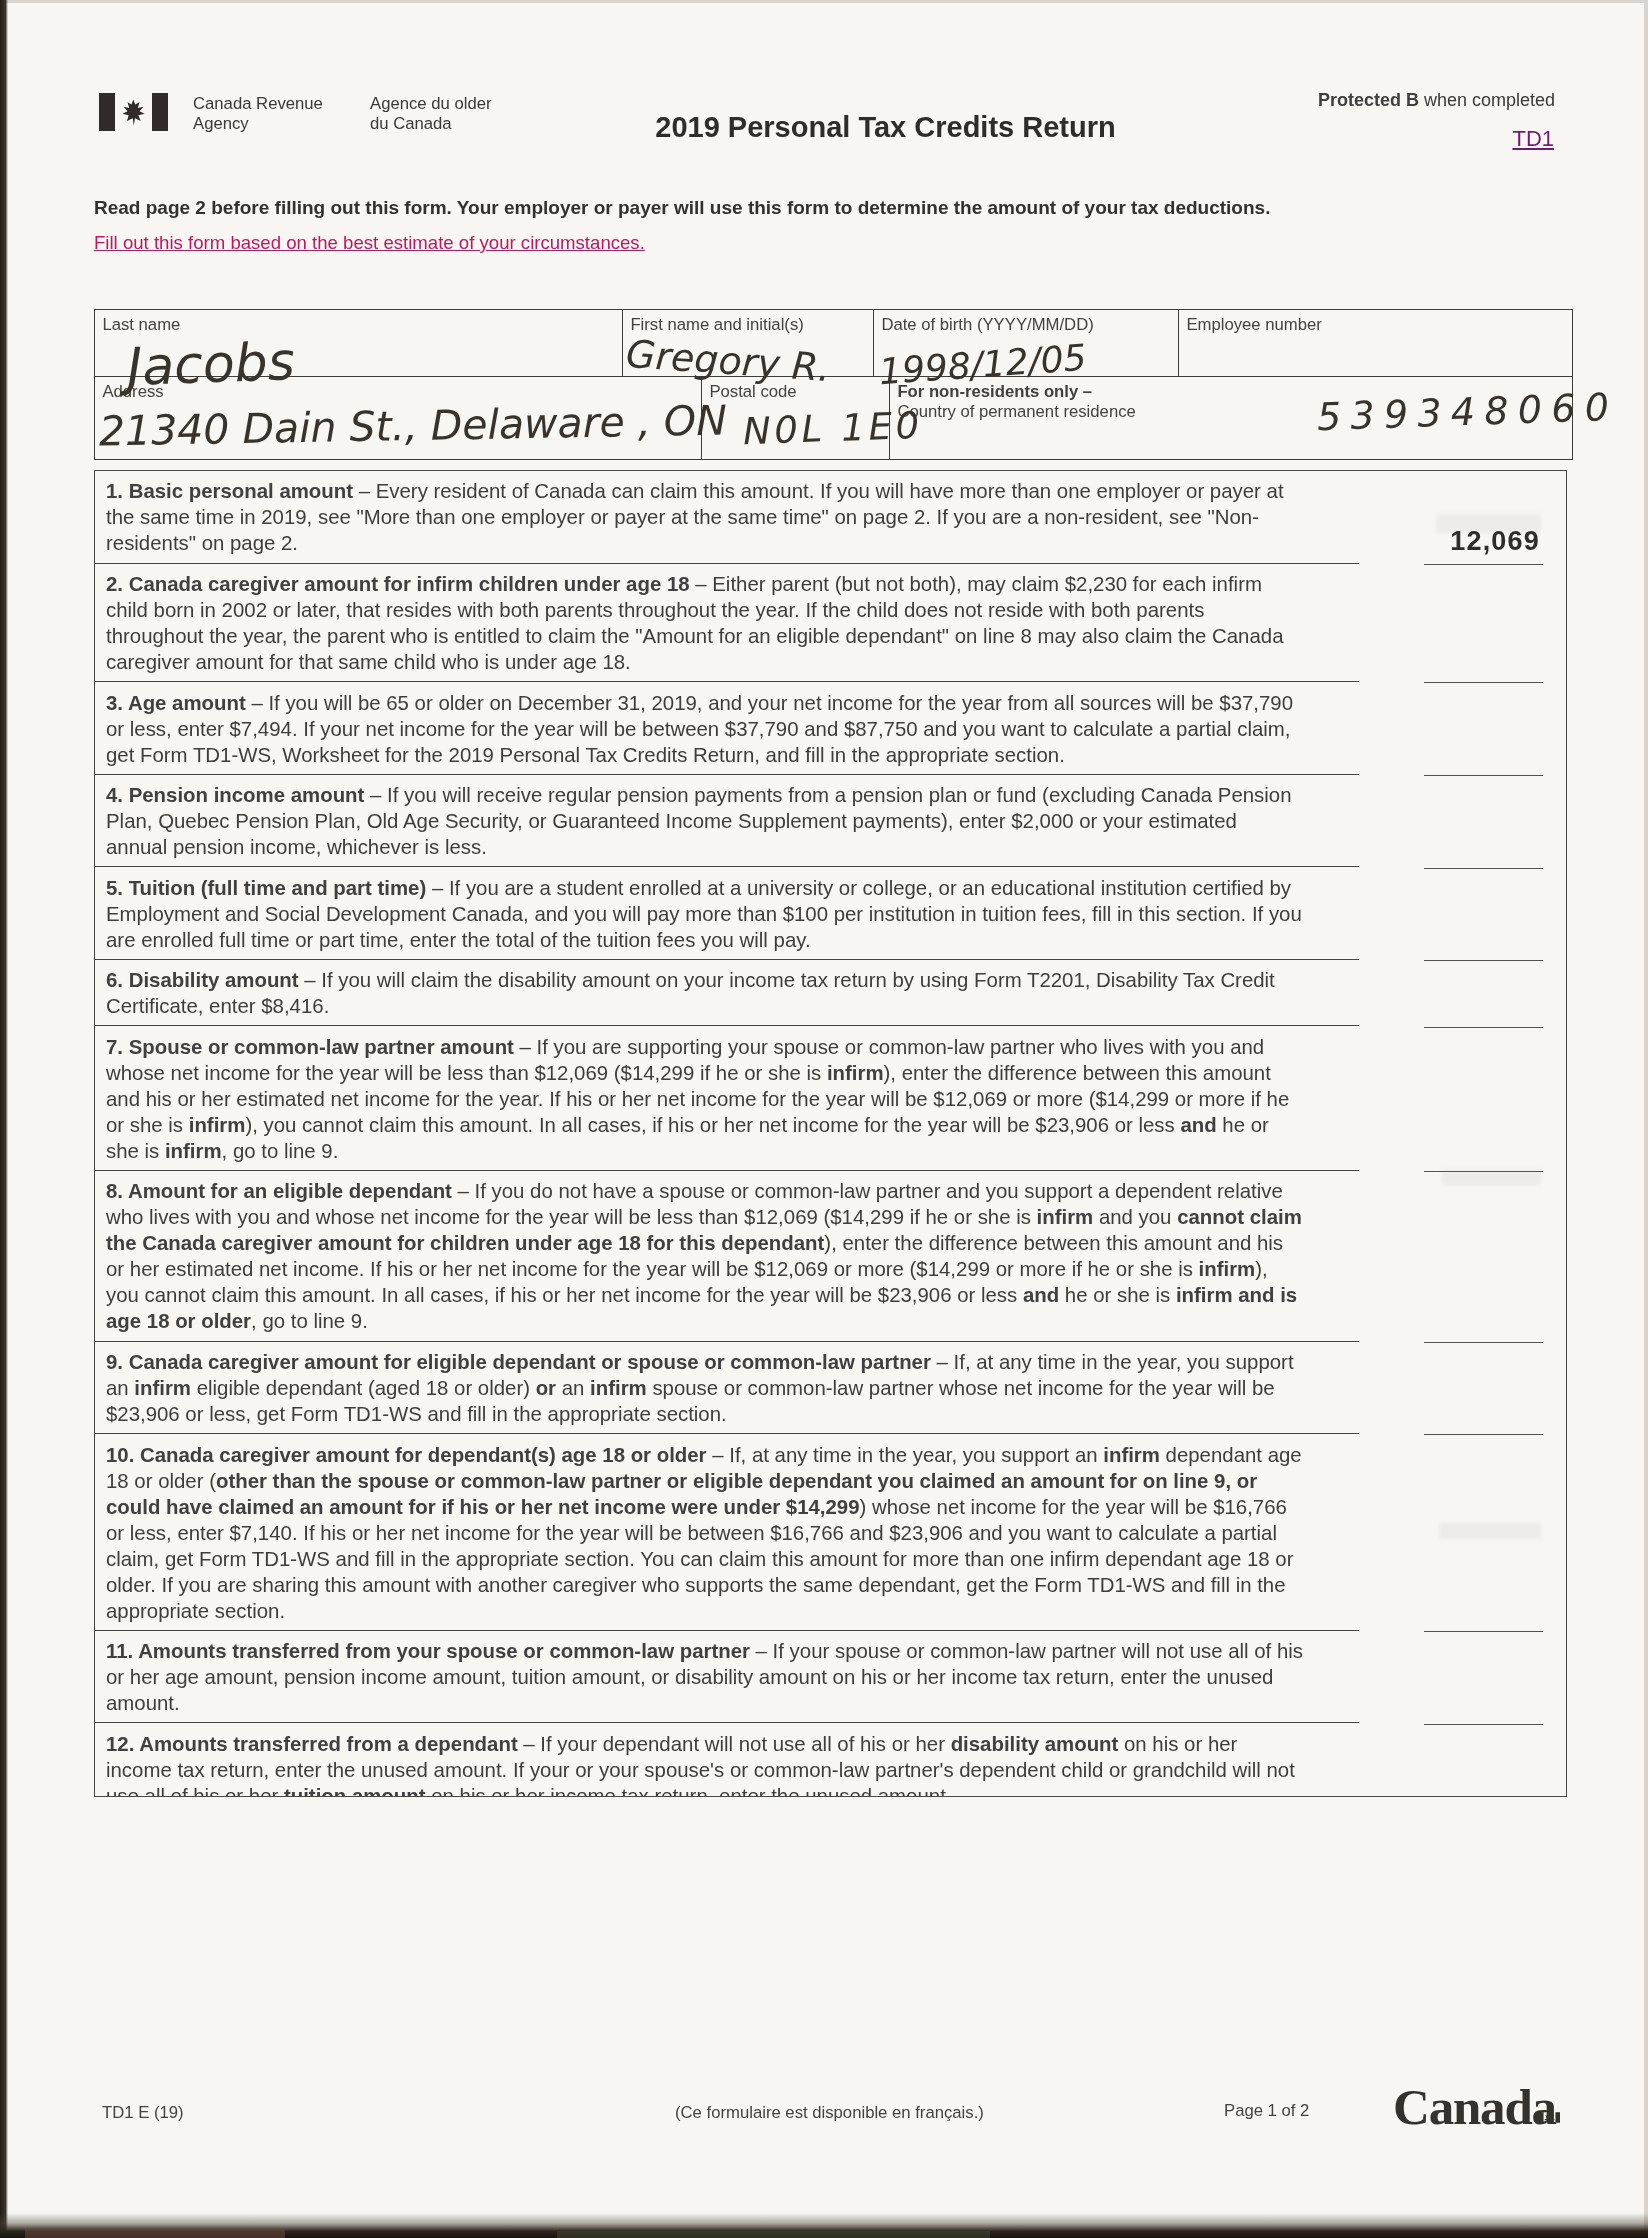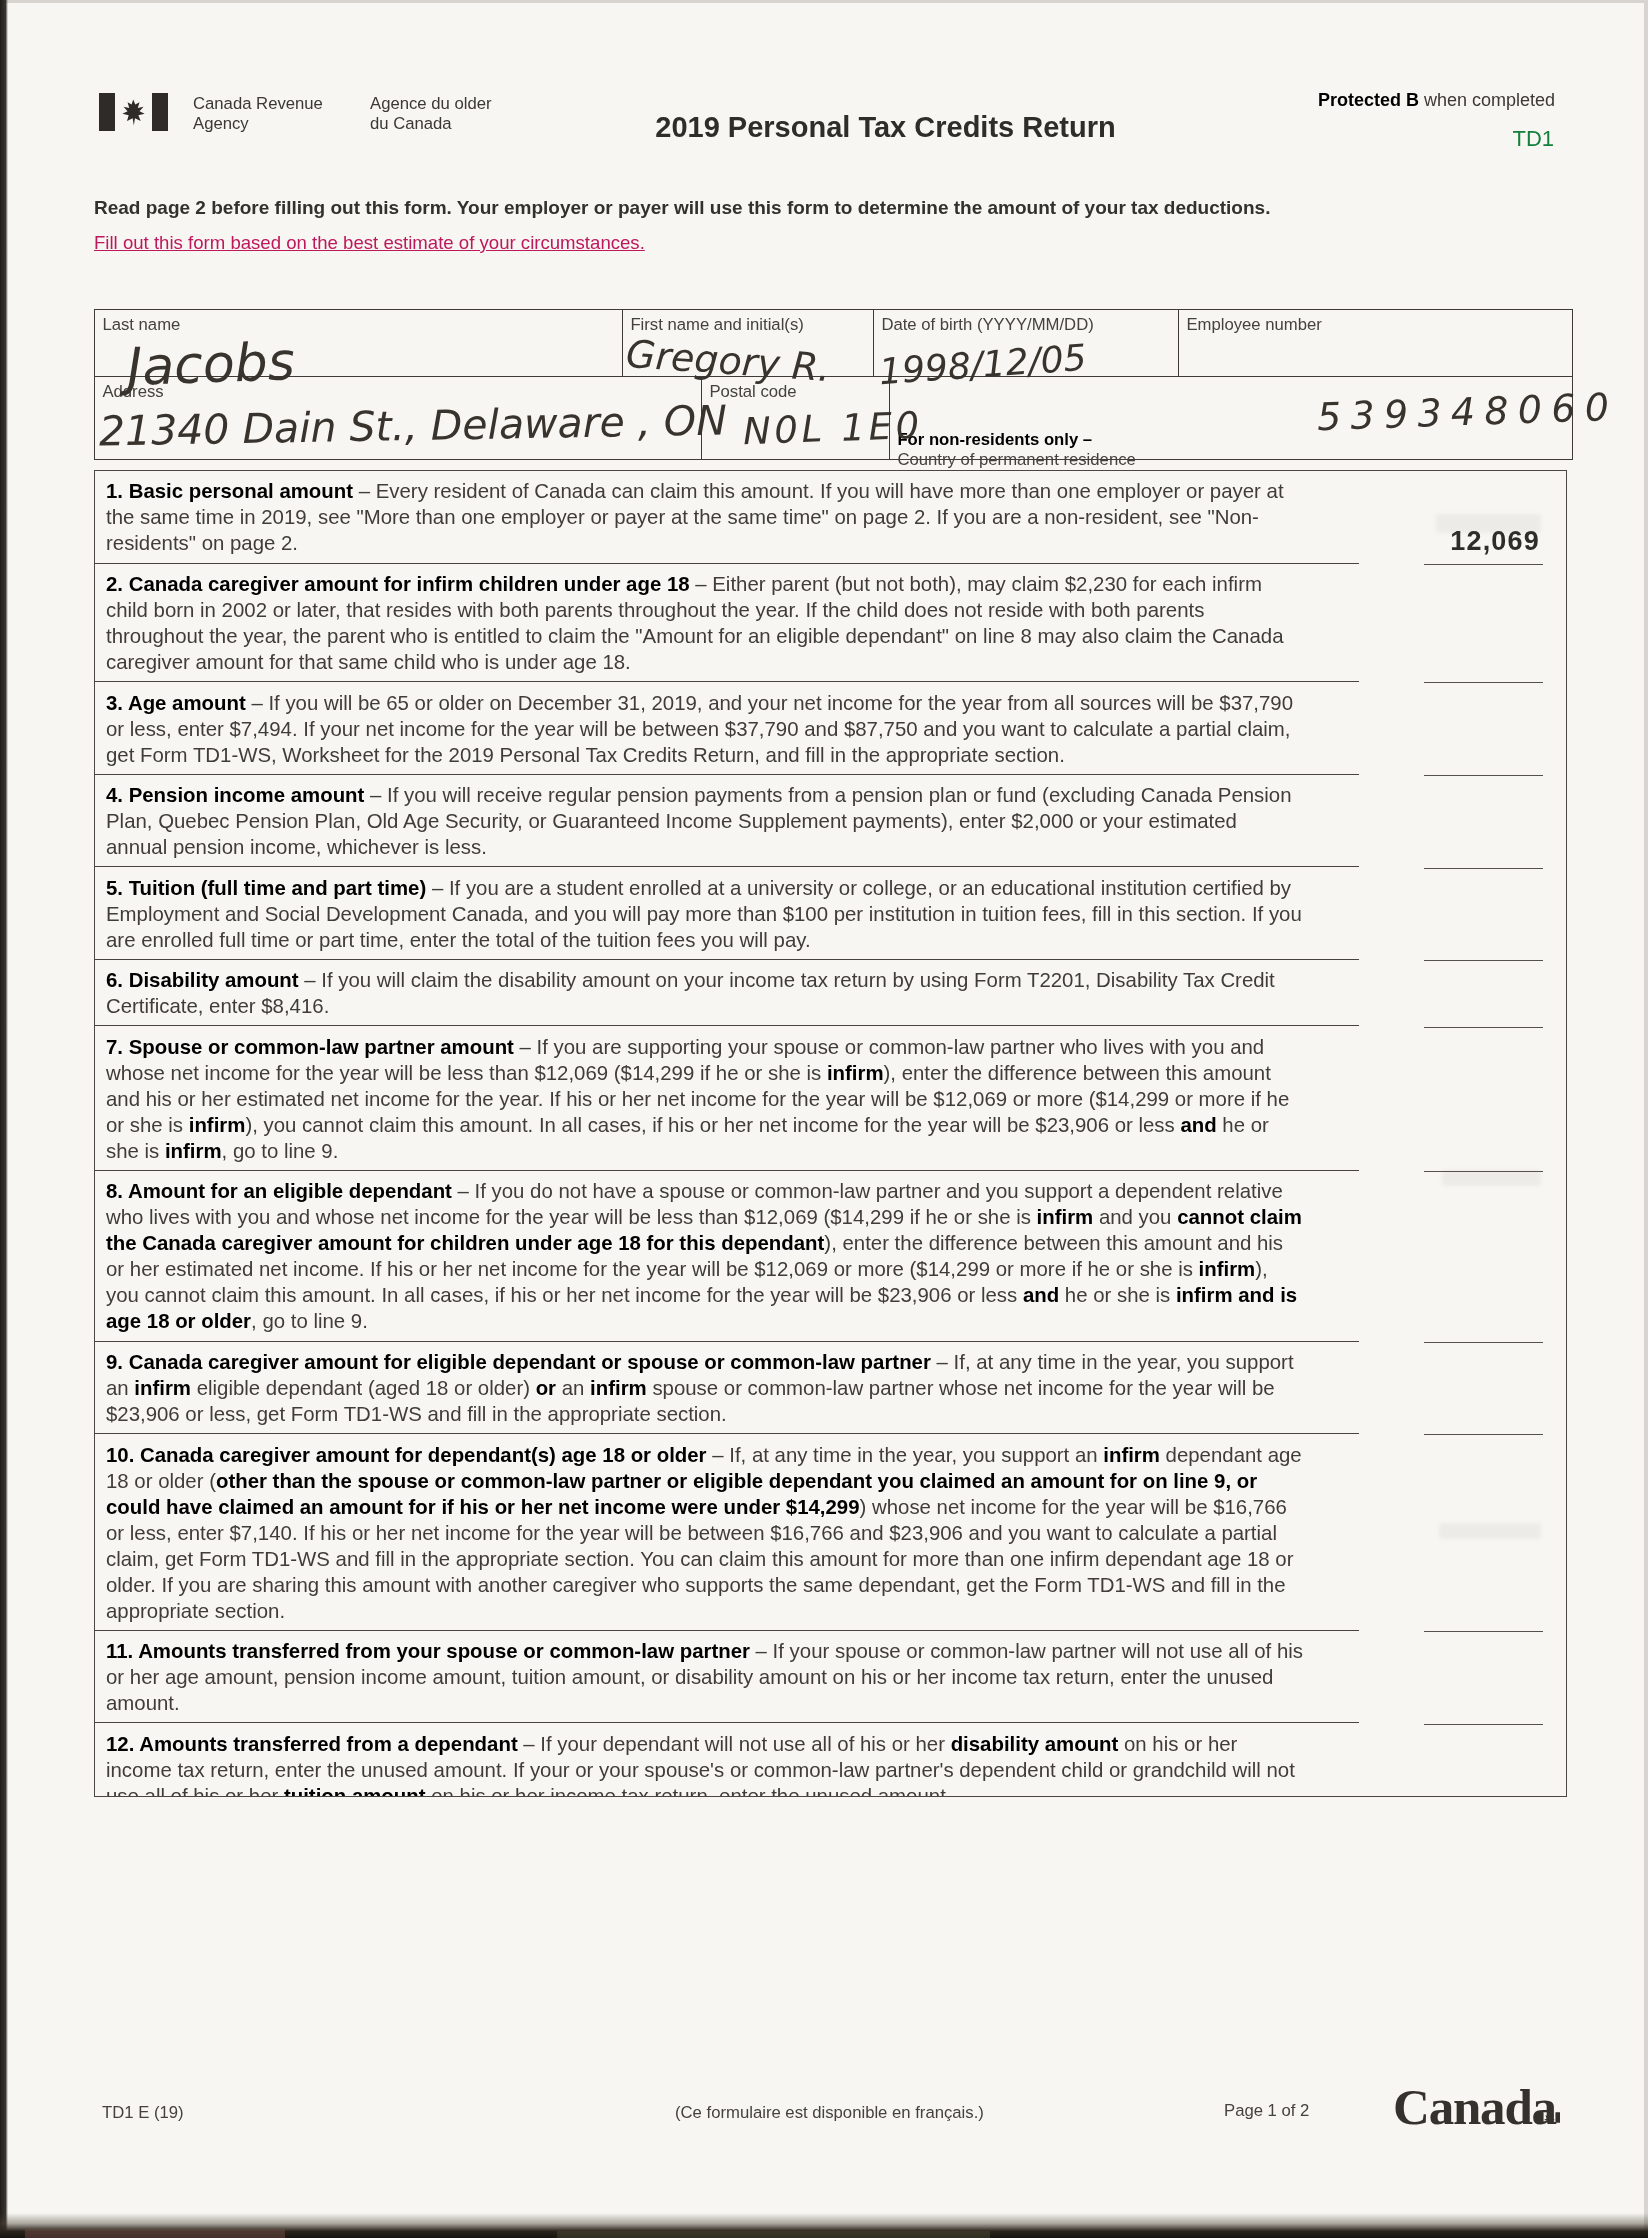--- a/index.html
+++ b/index.html
@@ -10,32 +10,32 @@
   .page{position:absolute;inset:0;background:#f7f6f2;}
   
   .edge-left{position:absolute;left:0;top:0;width:8px;height:100%;background:linear-gradient(90deg,#1f1c19,#3a352f 70%,rgba(58,53,47,0));}
   .edge-top{position:absolute;left:0;top:0;width:100%;height:3.1px;background:#d8d5d0;}
   .edge-right{position:absolute;right:0;top:0;width:3.7px;height:100%;background:#d8d5d0;}
   .edge-bottom{position:absolute;left:0;bottom:0;width:100%;height:26px;
     background:linear-gradient(180deg,rgba(90,80,65,0) 0%,rgba(80,70,55,.45) 40%,#2a241c 70%,#15120e 100%);}
   .edge-bottom-tint{position:absolute;left:25px;bottom:0;width:260px;height:10px;background:#6b4a41;opacity:.55;}
   .edge-bottom-tint2{position:absolute;left:557px;bottom:0;width:433px;height:8px;background:#4a4a33;opacity:.5;}
   .ghost{position:absolute;background:rgba(110,105,95,.07);filter:blur(1.9px);border-radius:2.5px;}
-  .b{font-weight:700;color:#000000;margin-top:48px;}
+  .b{font-weight:700;color:#404040;}
 
   
   .flag-logo{position:absolute;left:99px;top:93px;width:69px;height:38px;display:flex;justify-content:space-between;}
   .flag-bar{width:16px;height:38px;background:#2e2b28;}
   .flag-leaf{width:32px;height:38px;display:flex;align-items:center;justify-content:center;}
   .flag-leaf svg{width:28.5px;height:31px;fill:#2e2b28;}
   .agency-en{position:absolute;left:193px;top:94px;font-size:16.7px;line-height:20.4px;color:#3c3935;}
   .agency-fr{position:absolute;left:370px;top:94px;font-size:16.7px;line-height:20.4px;color:#3c3935;}
   .form-title{position:absolute;left:607px;top:111px;width:557px;text-align:center;font-size:29px;font-weight:700;color:#2f2d29;}
   .protected-line{position:absolute;right:93px;top:90px;font-size:18px;color:#3c3935;text-align:right;}
-  .form-code{position:absolute;right:94px;top:126px;font-size:22px;color:#15803d;}
+  .form-code{position:absolute;right:94px;top:126px;font-size:22px;color:#701a75;text-decoration:underline;}
 
   
   .intro1{position:absolute;left:94px;top:197px;width:1424px;font-size:19px;font-weight:700;color:#33312d;}
   .intro2{position:absolute;left:94px;top:232px;width:1424px;font-size:18.6px;color:#be185d;text-decoration:underline;}
 
   
   .id-table{position:absolute;left:94px;top:309px;width:1477px;border:1.9px solid #3f3c38;}
   .id-row{display:flex;}
   .id-row1{height:66px;border-bottom:1.9px solid #3f3c38;}
   .id-row2{height:82px;}

